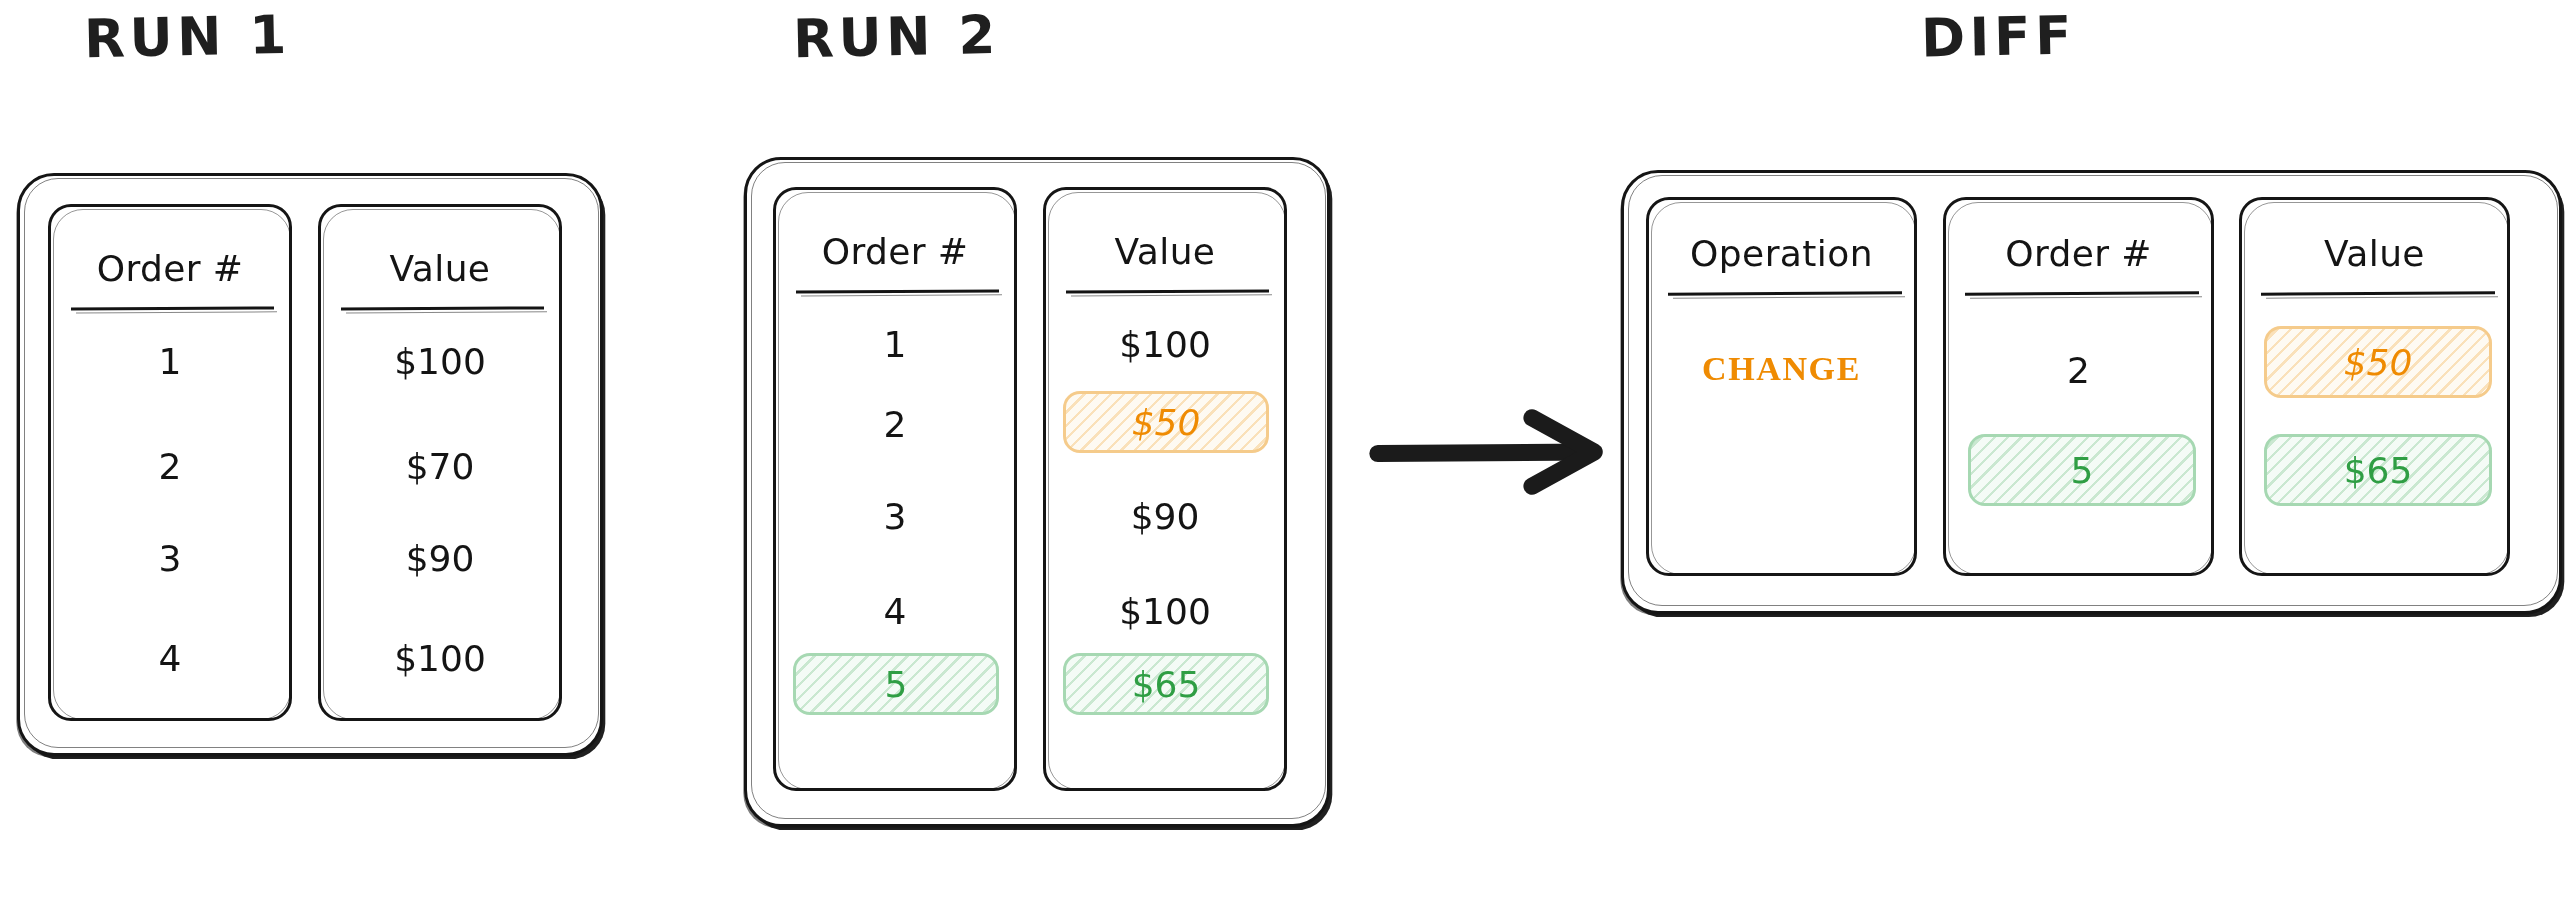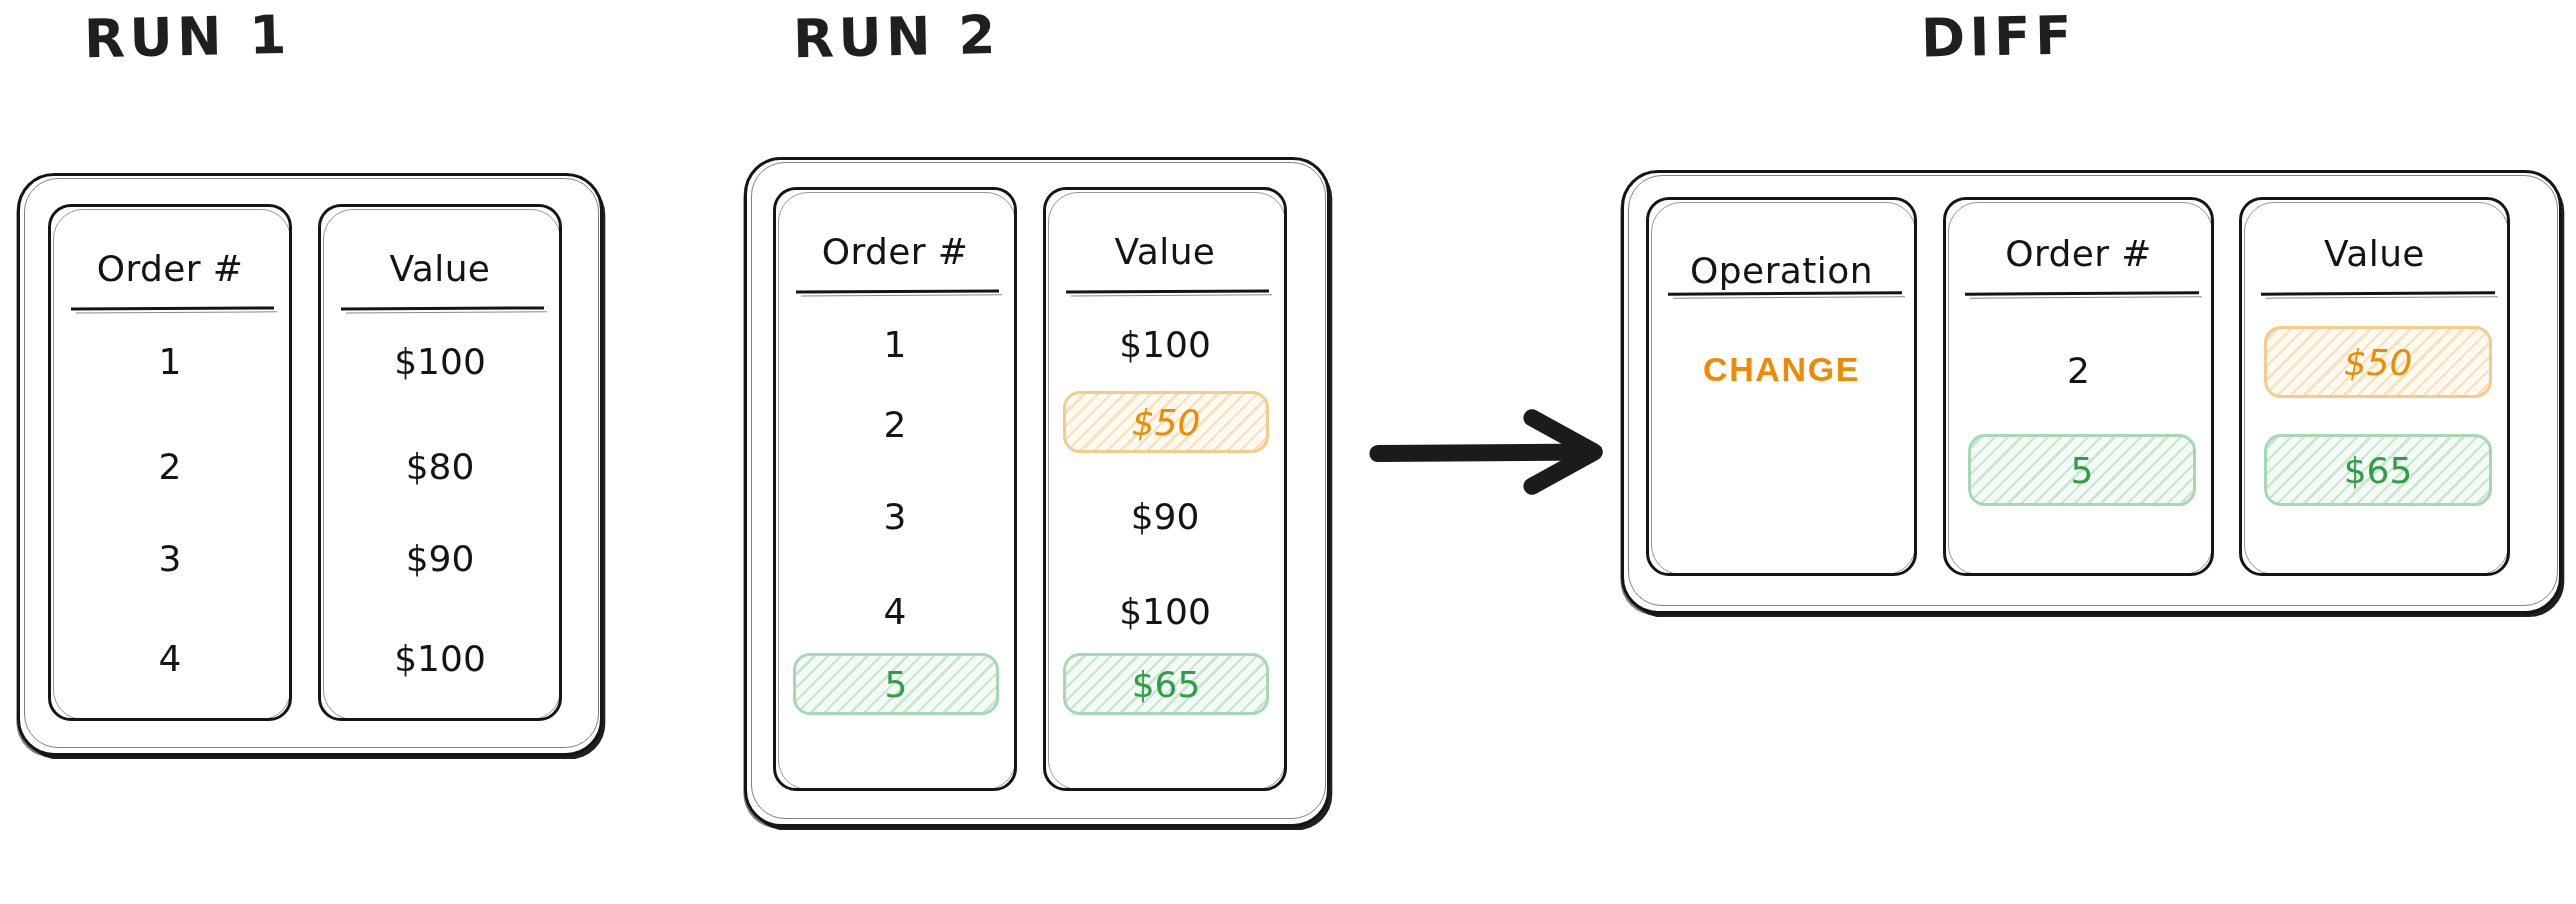--- a/index.html
+++ b/index.html
@@ -132,21 +132,21 @@
       rgba(246,200,130,.0) 0px,
       rgba(246,200,130,.0) 7px,
       rgba(246,200,130,.5) 7px,
       rgba(246,200,130,.5) 9.4px);
     background-color: #fefaf2;
     font-style: italic;
   }
 
   .op-text { position:absolute; text-align:center; left:0; right:0;
              font-size:34px; font-weight:700; letter-spacing:1.6px;
-             font-family:Liberation Sans, sans-serif; }
+             font-family:Liberation Serif, serif; }
   .op-change { color: #ef8b02; }
   .op-add    { color: #2f9e44; }
 
   
   #arrow { position: absolute; }
 </style>
 </head>
 <body>
 
 <div class="panel-title" style="left:47px; top:6.2px; width:281px;">RUN 1</div>
@@ -161,21 +161,21 @@
   <div class="cell" style="left:0; right:0; top:231px; height:56px;">2</div>
   <div class="cell" style="left:0; right:0; top:323px; height:56px;">3</div>
   <div class="cell" style="left:0; right:0; top:423px; height:56px;">4</div>
 </div>
 
 <div class="col-card" style="left:318px; top:204px; width:244px; height:517px;">
   <div class="col-head" style="top:41px;">Value</div>
   <div class="col-rule" style="left:20px; width:203px; top:100px;"></div>
 
   <div class="cell" style="left:0; right:0; top:126px; height:56px;">$100</div>
-  <div class="cell" style="left:0; right:0; top:231px; height:56px;">$80</div>
+  <div class="cell" style="left:0; right:0; top:231px; height:56px;">$70</div>
   <div class="cell" style="left:0; right:0; top:323px; height:56px;">$90</div>
   <div class="cell" style="left:0; right:0; top:423px; height:56px;">$100</div>
 </div>
 
 <div class="panel-title" style="left:756px; top:6.2px; width:281px;">RUN 2</div>
 
 <div class="outer-card" style="left:744px; top:157px; width:580px; height:664px;"></div>
 
 <div class="col-card" style="left:773px; top:187px; width:244px; height:604px;">
   <div class="col-head" style="top:41px;">Order #</div>
@@ -208,21 +208,21 @@
     <line x1="14" y1="62" x2="288" y2="60"></line>
     <polyline points="212,16 292,60 212,104"></polyline>
   </g>
 </svg>
 
 <div class="panel-title" style="left:1858px; top:6.2px; width:281px;">DIFF</div>
 
 <div class="outer-card" style="left:1621px; top:170px; width:935px; height:438px;"></div>
 
 <div class="col-card" style="left:1646px; top:197px; width:271px; height:379px;">
-  <div class="col-head" style="top:50px;">Operation</div>
+  <div class="col-head" style="top:33px;">Operation</div>
   <div class="col-rule" style="left:18.7px; width:234px; top:92px;"></div>
 
   <div class="op-text op-change" style="top:150px;">CHANGE</div>
 </div>
 
 <div class="col-card" style="left:1943px; top:197px; width:271px; height:379px;">
   <div class="col-head" style="top:33px;">Order #</div>
   <div class="col-rule" style="left:18.7px; width:234px; top:92px;"></div>
 
   <div class="cell" style="left:0; right:0; top:142px; height:56px;">2</div>

